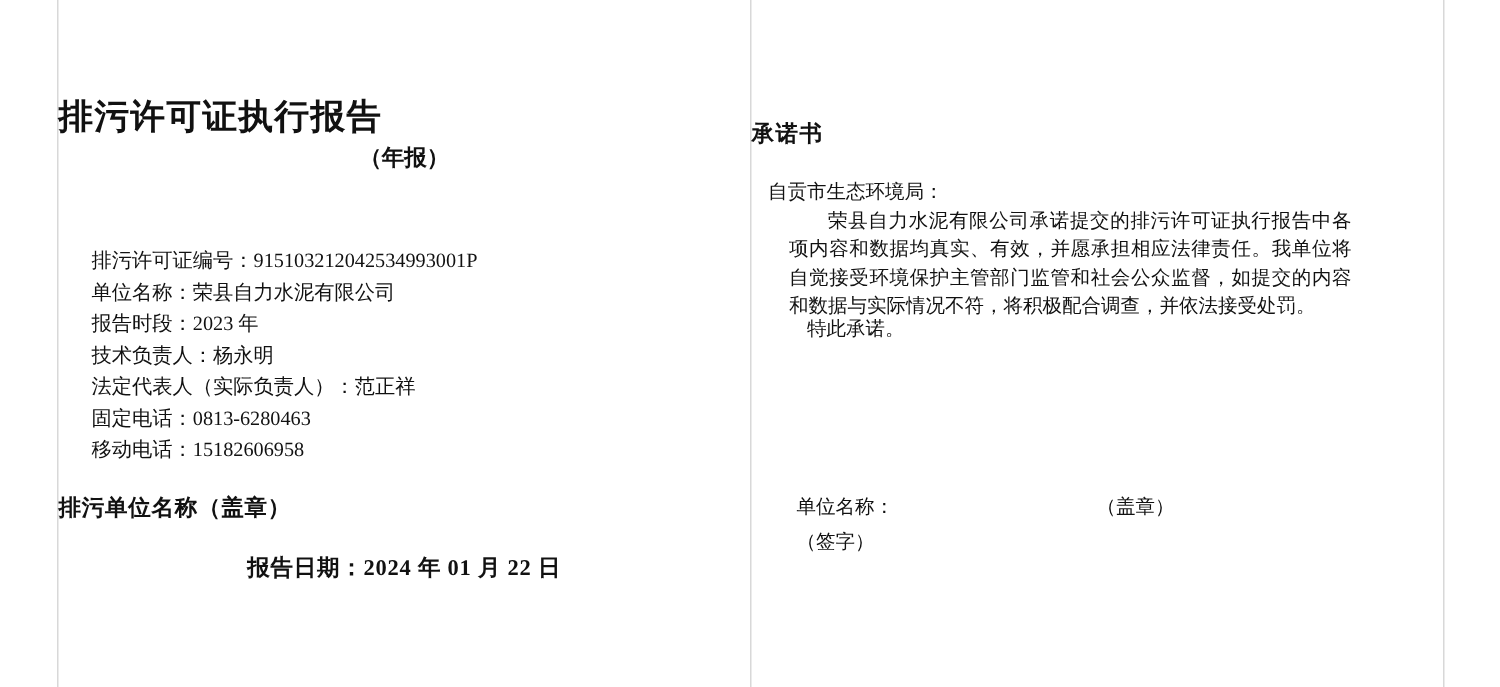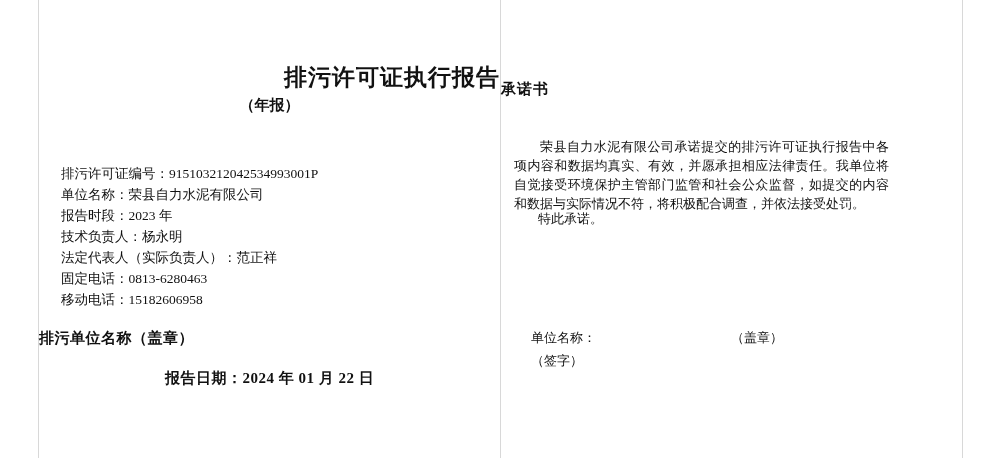--- a/index.html
+++ b/index.html
@@ -38,21 +38,21 @@
     left: 39px;
     top: 0;
     width: 461px;
     height: 458px;
   }
   .doc-title {
     position: absolute;
     left: 0;
     right: 0;
     top: 62px;
-    text-align: right;
+    text-align: left;
     font-size: 23px;
     font-weight: bold;
     letter-spacing: 1px;
     font-family: "Liberation Serif", "DejaVu Serif", serif;
   }
   .doc-subtitle {
     position: absolute;
     left: 0;
     right: 0;
     top: 96px;
@@ -114,21 +114,21 @@
     letter-spacing: 1px;
   }
   .pledge-addressee {
     position: absolute;
     left: 11px;
     top: 119px;
     font-size: 13px;
   }
   .pledge-body {
     position: absolute;
-    left: 13px;
+    left: 25px;
     top: 137px;
     width: 375px;
     font-size: 13px;
     line-height: 19px;
     text-align: justify;
     text-indent: 26px;
   }
   .pledge-closing {
     position: absolute;
     left: 11px;
@@ -193,20 +193,21 @@
         <span class="meta-label">移动电话：</span><span class="meta-value">15182606958</span>
       </div>
     </div>
 
     <div class="stamp-line">排污单位名称（盖章）</div>
     <div class="report-date-line">报告日期：2024 年 01 月 22 日</div>
   </div>
 
   <div class="right-page">
     <div class="pledge-title">承诺书</div>
+    <div class="pledge-addressee">自贡市生态环境局：</div>
     <div class="pledge-body">荣县自力水泥有限公司承诺提交的排污许可证执行报告中各项内容和数据均真实、有效，并愿承担相应法律责任。我单位将自觉接受环境保护主管部门监管和社会公众监督，如提交的内容和数据与实际情况不符，将积极配合调查，并依法接受处罚。</div>
     <div class="pledge-closing">特此承诺。</div>
 
     <div class="sign-grid">
       <div class="sign-row">
         <span class="sign-label">单位名称：</span>
         <span class="sign-hint">（盖章）</span>
       </div>
       <div class="sign-row">
         <span class="sign-hint">（签字）</span>

